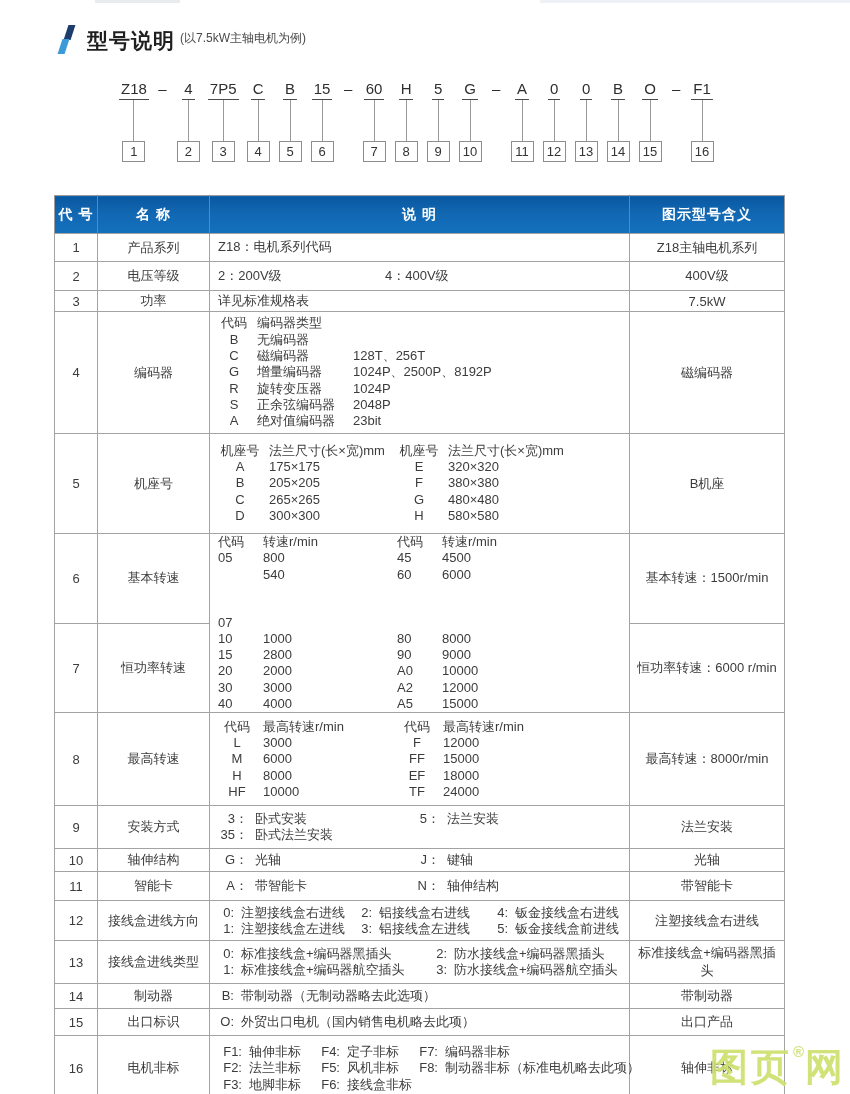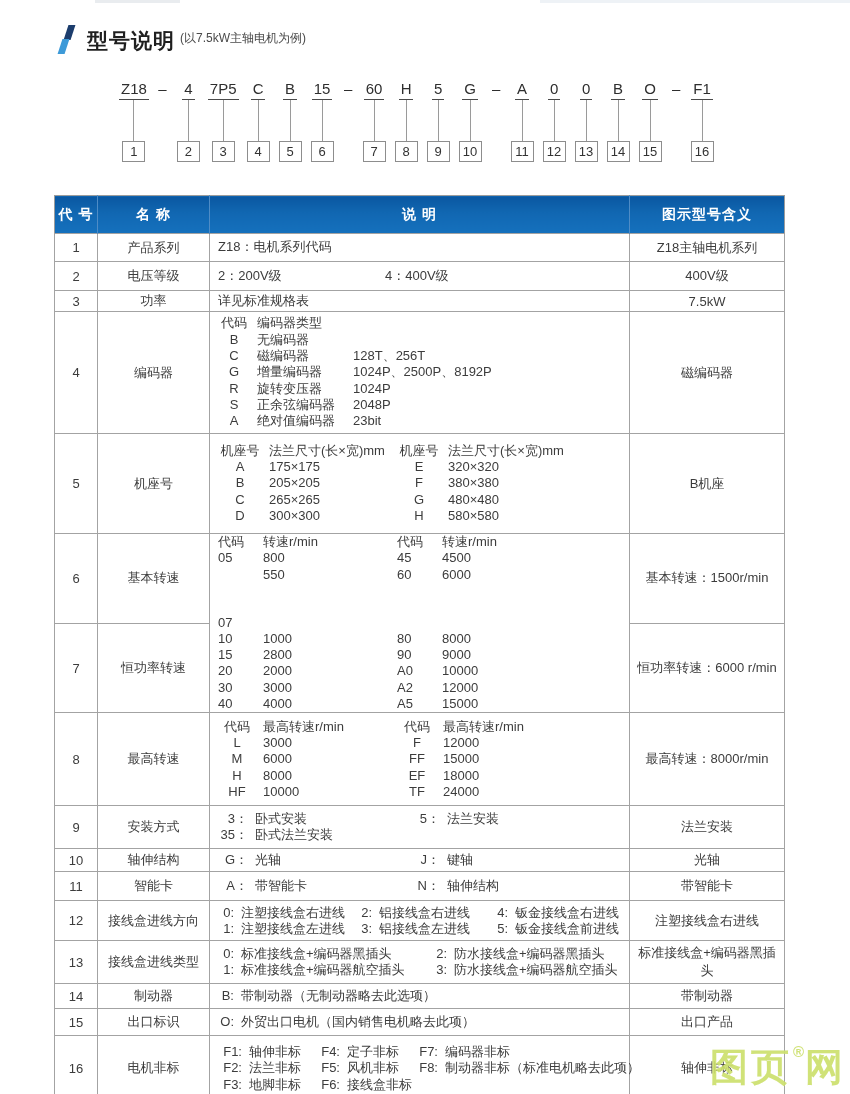--- a/index.html
+++ b/index.html
@@ -297,21 +297,21 @@
               <span>转速r/min</span>
             </div>
             <div class="desc-line">
               <span style="min-width: 38px; text-align: left;">05</span>
               <span style="min-width: 127px; text-align: left;">800</span>
               <span style="min-width: 38px; text-align: left;">45</span>
               <span>4500</span>
             </div>
             <div class="desc-line">
               <span style="min-width: 38px; text-align: left; margin-top: 48px;">07</span>
-              <span style="min-width: 127px; text-align: left;">550</span>
+              <span style="min-width: 127px; text-align: left;">540</span>
               <span style="min-width: 38px; text-align: left;">60</span>
               <span>6000</span>
             </div>
             <div class="desc-line">
               <span style="min-width: 38px; text-align: left;">10</span>
               <span style="min-width: 127px; text-align: left;">1000</span>
               <span style="min-width: 38px; text-align: left;">80</span>
               <span>8000</span>
             </div>
             <div class="desc-line">

